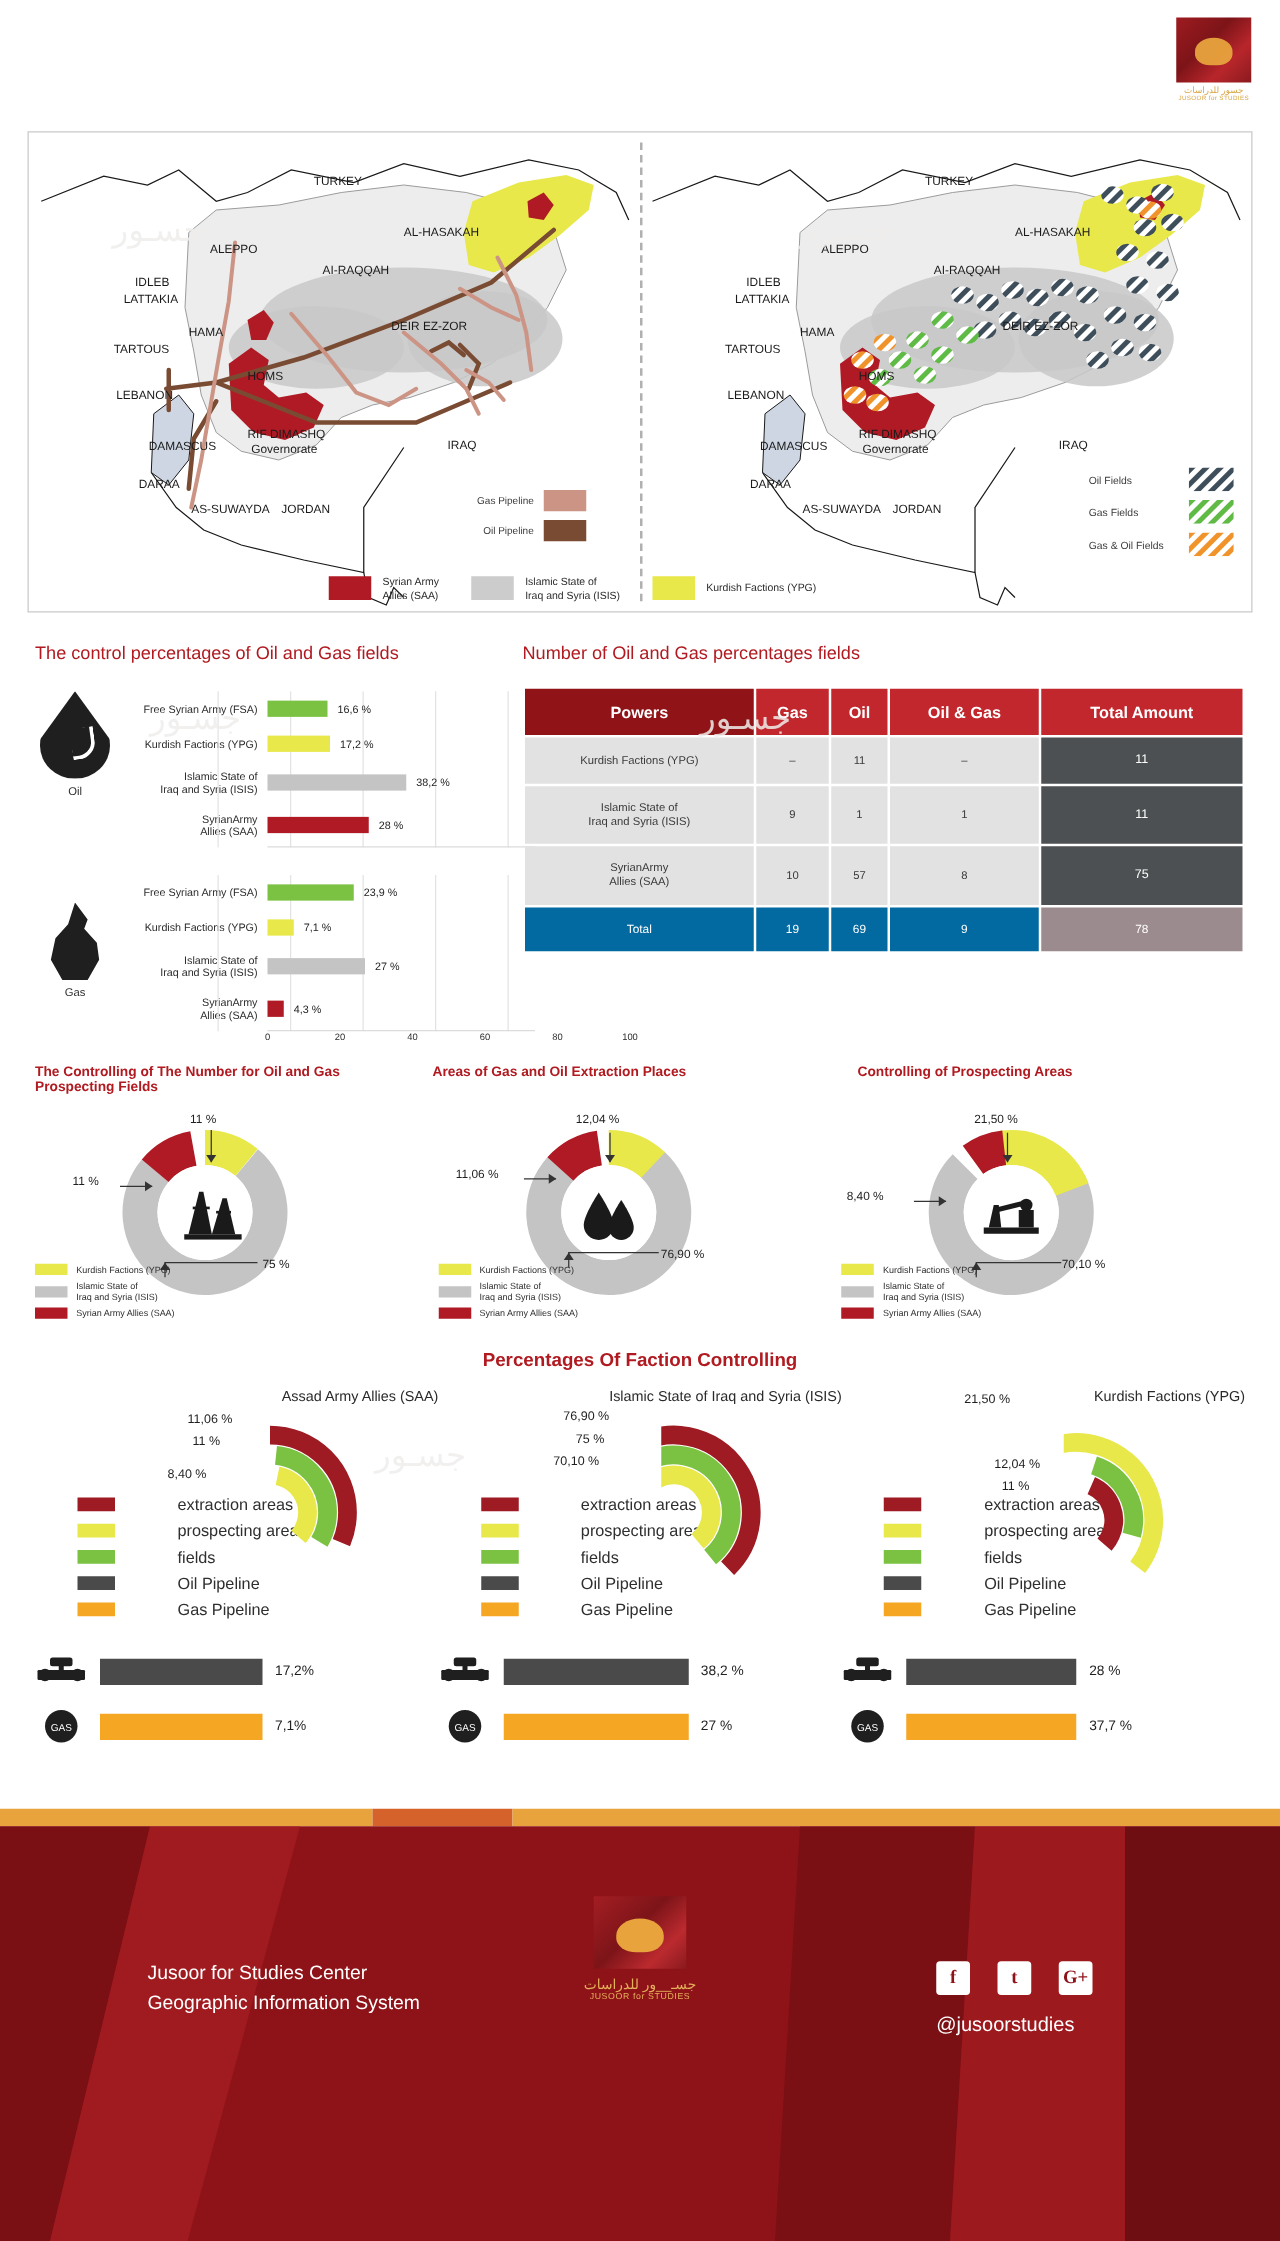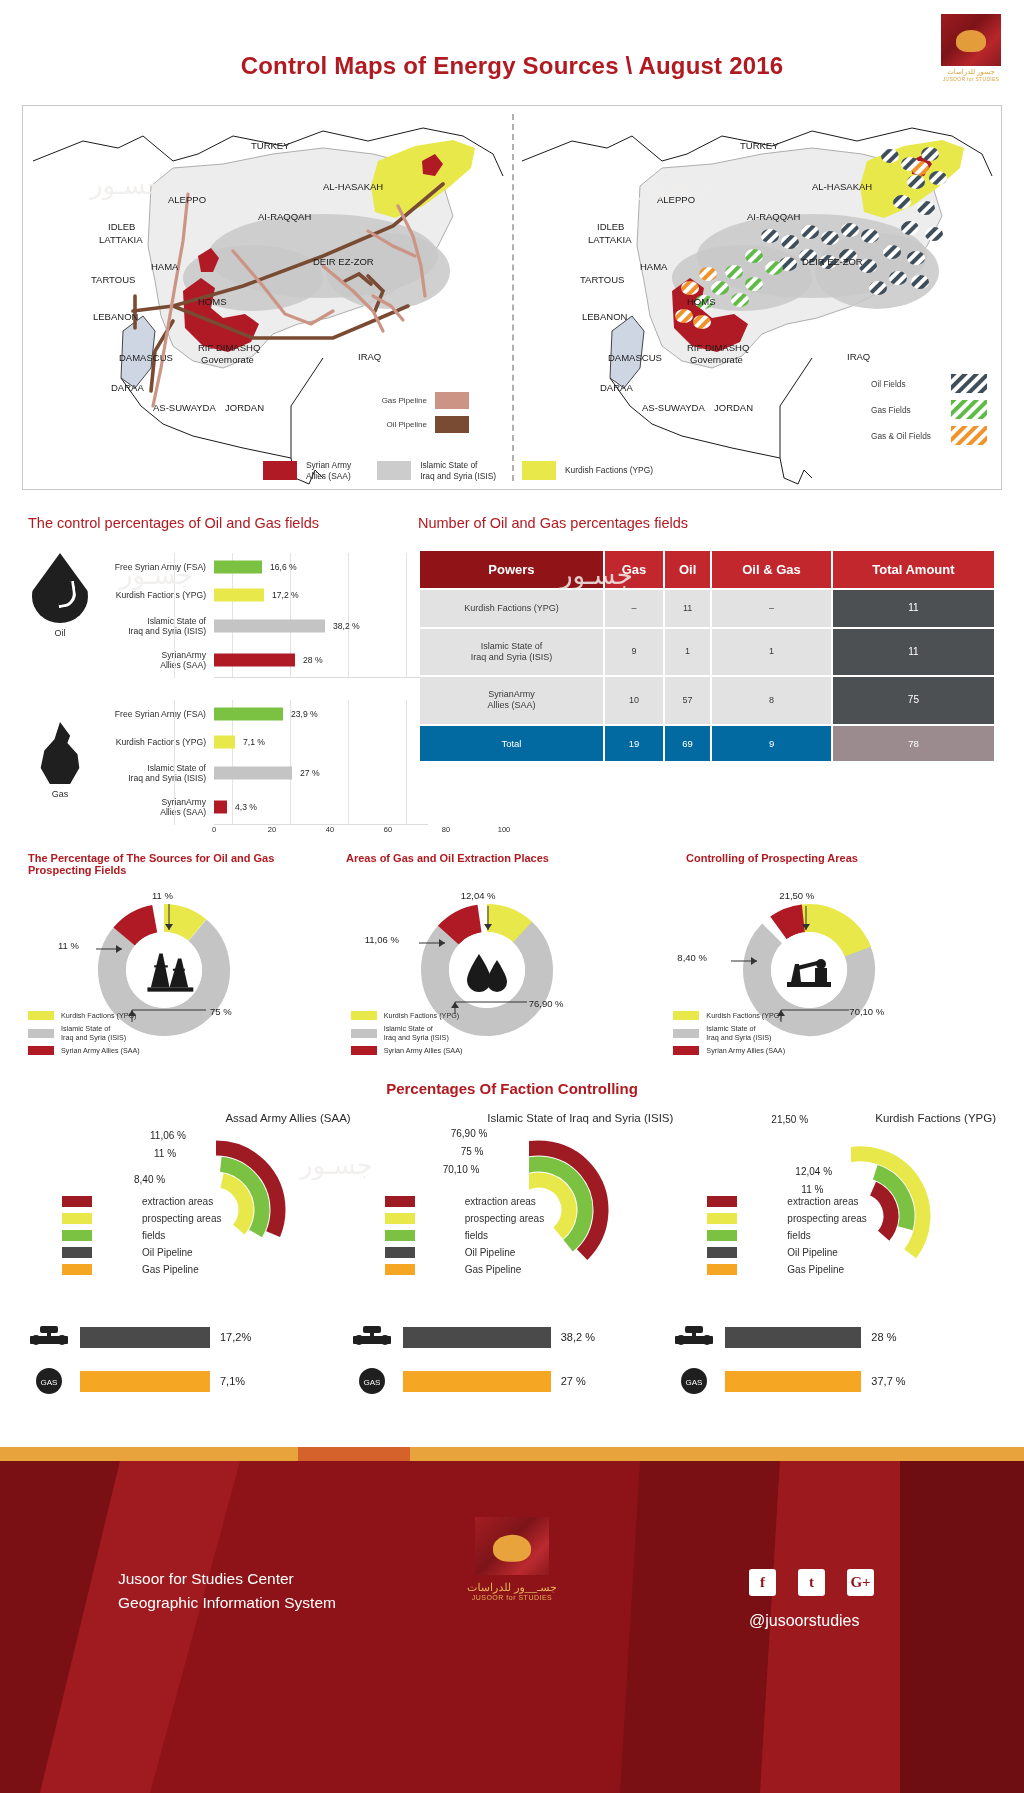--- a/index.html
+++ b/index.html
@@ -127,21 +127,21 @@
 
   
   .fact-title { position:absolute; left:0; right:0; top:1080px; text-align:center;
                 color:#B01A20; font-size:15px; font-weight:600; }
   .fact-cols { position:absolute; left:28px; top:1112px; width:968px; display:flex; }
   .fact-col { flex:1; position:relative; height:195px;text-align:right; }
   .fact-name { font-size:11.5px; color:#2a2a2a; }
   .fact-legend { position:absolute; left:34px; top:84px; }
   .fact-legend .lr { display:flex; align-items:center; gap:10px; margin-bottom:6px; }
   .fact-legend .sw { width:30px; height:11px; flex:none; }
-  .fact-legend .tx { font-size:10px; color:#2f2f2f;padding-left:40px; }
+  .fact-legend .tx { font-size:13px; color:#2f2f2f;padding-left:40px; }
   .arcs { position:absolute; left:178px; top:18px; }
   .fl { position:absolute; font-size:10px; color:#1f1f1f; white-space:nowrap; }
 
   
   .pipe-rows { position:absolute; left:28px; top:1322px; width:968px; display:flex; }
   .pipe-col { flex:1; position:relative; height:105px; }
   .pipe-row { display:flex; align-items:center; gap:10px; margin-bottom:14px; }
   .valve { width:42px; height:30px; flex:none; }
   .pbar { height:21px; }
   .pval { font-size:11px; color:#1f1f1f; }
@@ -170,21 +170,20 @@
 
   .wm { position:absolute; color:#f0eeec; font-size:26px; pointer-events:none;
         font-family:"DejaVu Sans", sans-serif; opacity:.85; }
 </style>
 </head>
 <body>
 
 <div class="page">
 
   <div class="header">
-    <div class="title">Control Maps of Energy Sources \ August 2016</div>
     <div class="logo">
       <div class="logo-mark"></div>
       <div class="logo-ar">جسور للدراسات</div>
       <div class="logo-en">JUSOOR for STUDIES</div>
     </div>
   </div>
 
   <div class="maps-panel">
     <div class="map-divider"></div>
 
@@ -538,21 +537,21 @@
           <td>69</td>
           <td>9</td>
           <td class="grand">78</td>
         </tr>
       </tbody>
     </table>
   </div>
 
   <div class="donuts">
     <div class="donut-heads">
-      <div class="donut-head">The Percentage of The Sources for Oil and Gas Prospecting Fields</div>
+      <div class="donut-head">The Controlling of The Number for Oil and Gas Prospecting Fields</div>
       <div class="donut-head c2">Areas of Gas and Oil Extraction Places</div>
       <div class="donut-head c3">Controlling of Prospecting Areas</div>
     </div>
 
     <div class="donut-cols">
 
       <div class="donut-col">
         <svg class="donut-svg" width="160" height="140" viewBox="0 0 160 140">
           <g transform="translate(80,70)">
             <circle r="52" fill="none" stroke="#C4C4C4" stroke-width="28" stroke-dasharray="245 82" transform="rotate(-50)"></circle>

